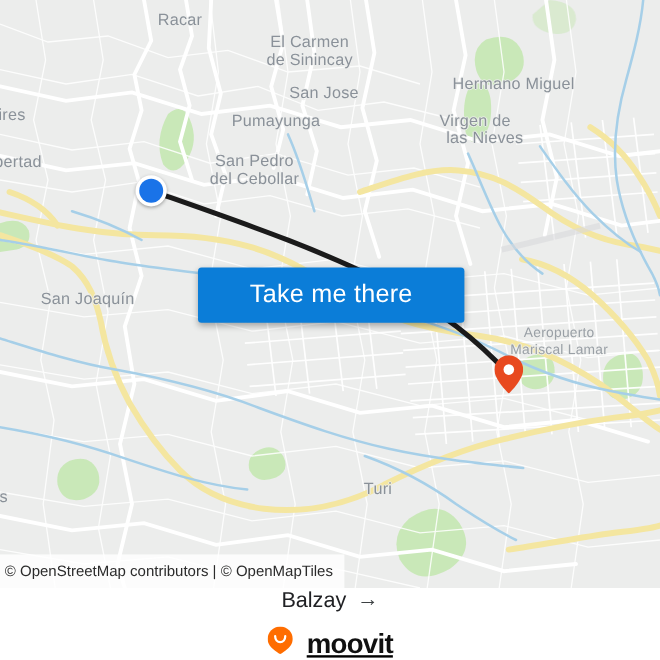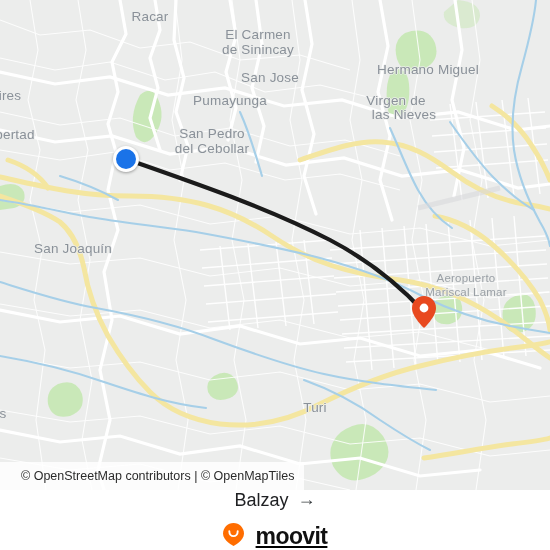--- a/index.html
+++ b/index.html
@@ -84,21 +84,21 @@
     align-items: center;
     justify-content: center;
     padding: 0;
   }
 
   
   #attribution {
     position: absolute;
     left: 0; top: 462px;
     height: 28px;
-    padding: 0 10px 0 21px;
+    padding: 0 10px 0 4px;
     display: flex;
     align-items: center;
     background: rgba(255,255,255,.82);
     font-size: 12.5px;
     color: #2b2b2b;
     white-space: nowrap;
   }
 
   
   #footer {
@@ -293,20 +293,21 @@
 
   <div id="origin-dot"></div>
 
   <div id="dest-pin">
     <svg width="24" height="32" viewBox="0 0 24 32">
       <path d="M12 0 C 5.4 0 0 5.4 0 12 C 0 21 12 32 12 32 C 12 32 24 21 24 12 C 24 5.4 18.6 0 12 0 Z" fill="#e8491f"></path>
       <circle cx="12" cy="12" r="4.4" fill="#ffffff"></circle>
     </svg>
   </div>
 
+  <button id="take-me-there">Take me there</button>
 
   <div id="attribution">
     <span>© OpenStreetMap contributors | © OpenMapTiles</span>
   </div>
 </div>
 
 <div id="footer">
 
   <div id="route-summary">
     <span id="route-origin">Balzay</span>

